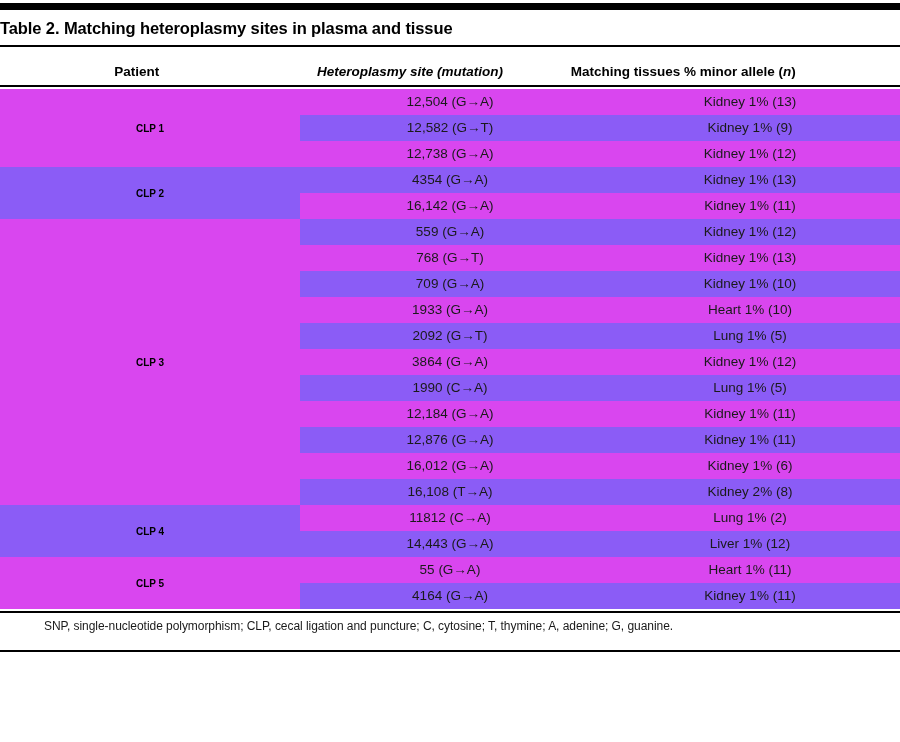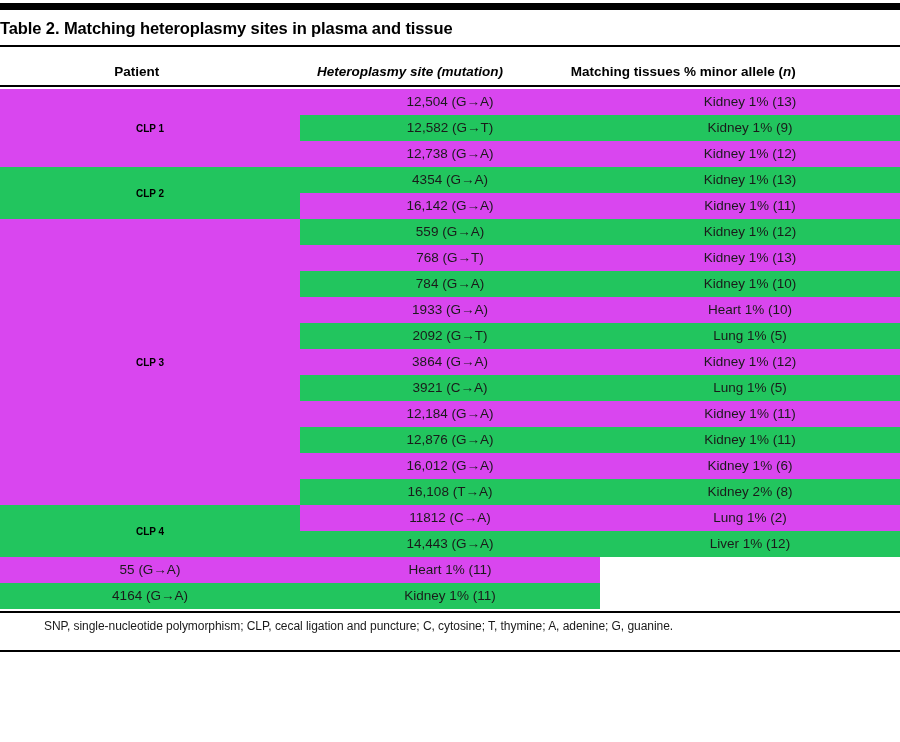--- a/index.html
+++ b/index.html
@@ -118,21 +118,21 @@
     width: 300px;
     flex: 0 0 300px;
     text-align: center;
     font-size: 13.5px;
     color: #1a1a1a;
     line-height: 26px;
     white-space: nowrap;
   }
 
   .shaded { background: #d946ef; }
-  .plain  { background: #22c55e; }
+  .plain  { background: #8b5cf6; }
 
   
   .footnote {
     position: absolute;
     left: 0;
     top: 618px;
     width: 900px;
     font-size: 12px;
     color: #1a1a1a;
     line-height: 17px;
@@ -195,37 +195,37 @@
         <div class="group-rows">
           <div class="row plain">
             <div class="cell">559 (G→A)</div>
             <div class="cell">Kidney 1% (12)</div>
           </div>
           <div class="row shaded">
             <div class="cell">768 (G→T)</div>
             <div class="cell">Kidney 1% (13)</div>
           </div>
           <div class="row plain">
-            <div class="cell">784 (G→A)</div>
+            <div class="cell">709 (G→A)</div>
             <div class="cell">Kidney 1% (10)</div>
           </div>
           <div class="row shaded">
             <div class="cell">1933 (G→A)</div>
             <div class="cell">Heart 1% (10)</div>
           </div>
           <div class="row plain">
             <div class="cell">2092 (G→T)</div>
             <div class="cell">Lung 1% (5)</div>
           </div>
           <div class="row shaded">
             <div class="cell">3864 (G→A)</div>
             <div class="cell">Kidney 1% (12)</div>
           </div>
           <div class="row plain">
-            <div class="cell">3921 (C→A)</div>
+            <div class="cell">1990 (C→A)</div>
             <div class="cell">Lung 1% (5)</div>
           </div>
           <div class="row shaded">
             <div class="cell">12,184 (G→A)</div>
             <div class="cell">Kidney 1% (11)</div>
           </div>
           <div class="row plain">
             <div class="cell">12,876 (G→A)</div>
             <div class="cell">Kidney 1% (11)</div>
           </div>
@@ -246,20 +246,21 @@
             <div class="cell">11812 (C→A)</div>
             <div class="cell">Lung 1% (2)</div>
           </div>
           <div class="row plain">
             <div class="cell">14,443 (G→A)</div>
             <div class="cell">Liver 1% (12)</div>
           </div>
         </div>
       </div>
       <div class="group">
+        <div class="group-patient shaded">CLP 5</div>
         <div class="group-rows">
           <div class="row shaded">
             <div class="cell">55 (G→A)</div>
             <div class="cell">Heart 1% (11)</div>
           </div>
           <div class="row plain">
             <div class="cell">4164 (G→A)</div>
             <div class="cell">Kidney 1% (11)</div>
           </div>
         </div>

